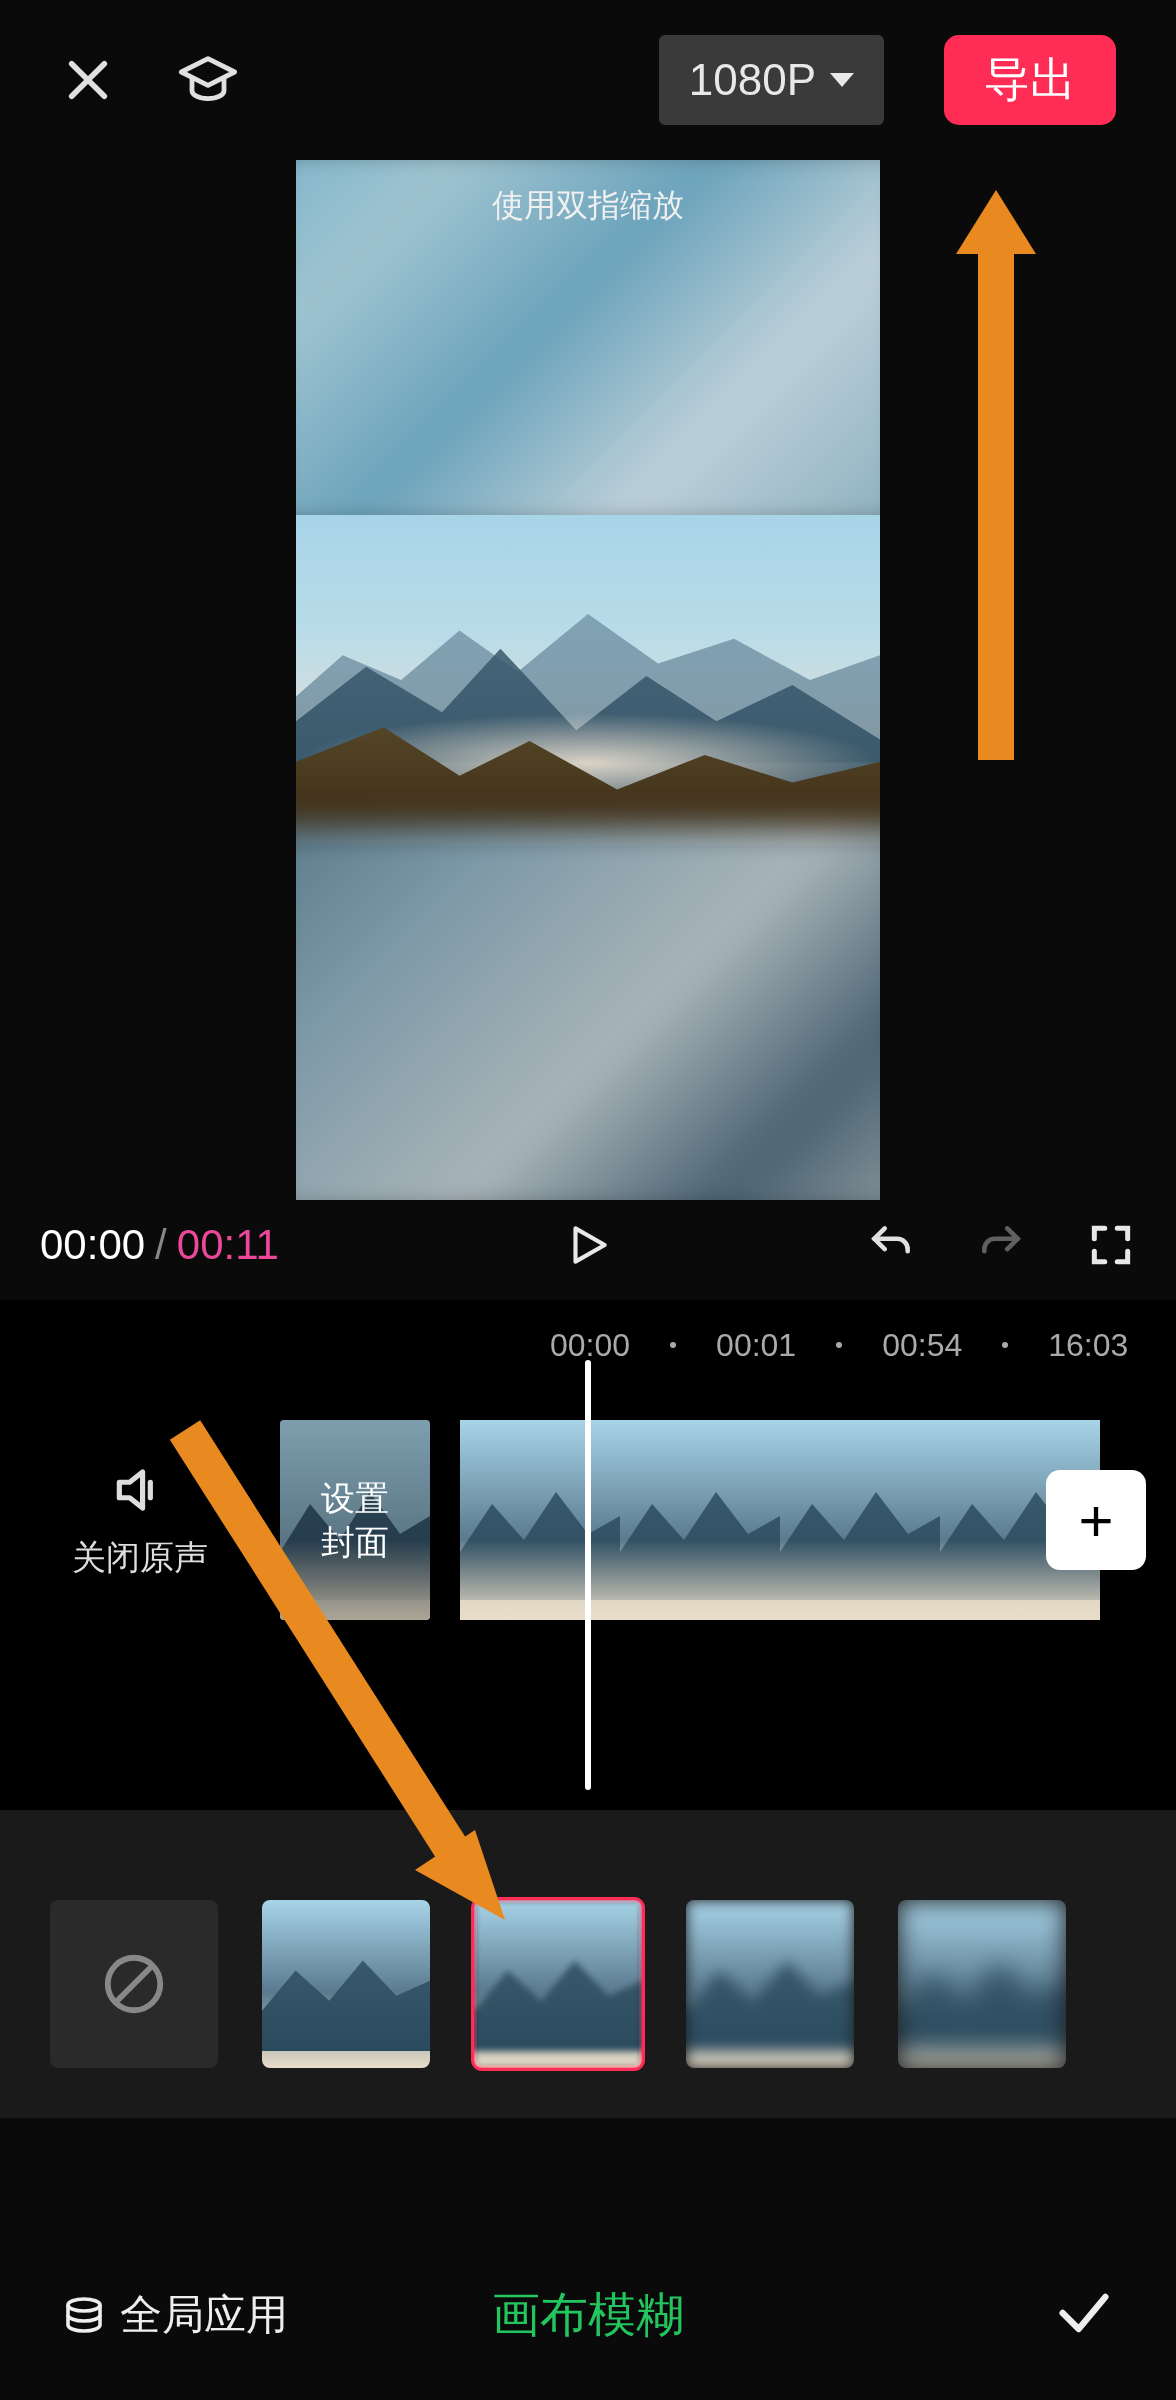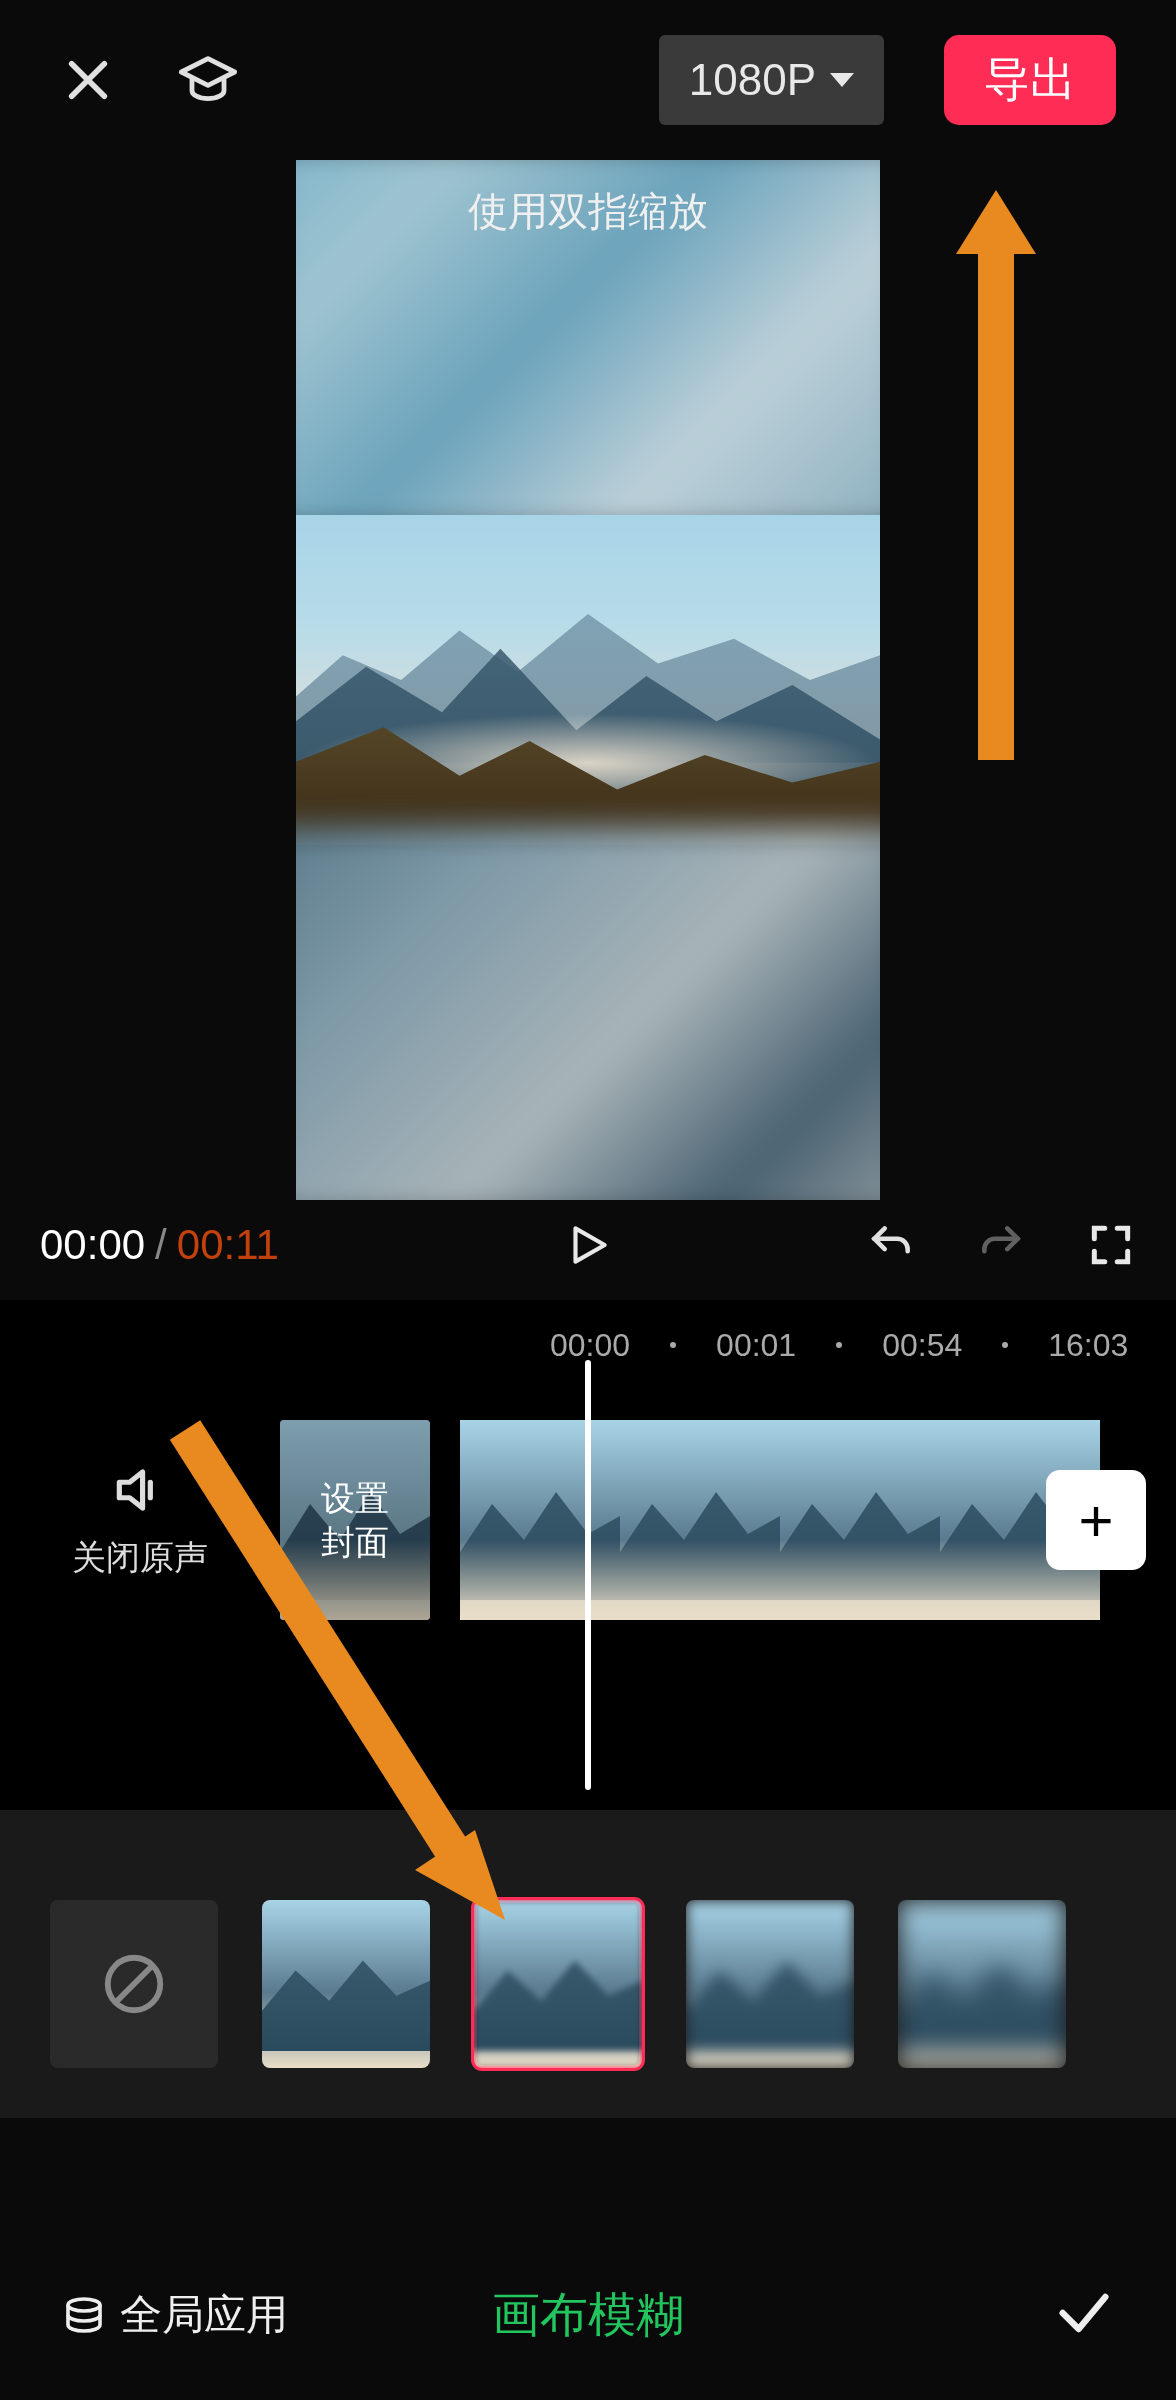--- a/index.html
+++ b/index.html
@@ -79,34 +79,34 @@
   }
   .mtn { position: absolute; }
   .mtn.far { left:0;right:0;top:25%;height:50%;background:linear-gradient(to bottom,#6a8ca0 0%,#5a7a8e 100%);clip-path:polygon(0 60%,8% 35%,18% 50%,28% 20%,38% 45%,50% 10%,62% 40%,75% 25%,88% 50%,100% 35%,100% 100%,0 100%);opacity:.7;}
   .mtn.mid { left:0;right:0;top:35%;height:55%;background:linear-gradient(to bottom,#3a5a6e 0%,#2a4a5e 100%);clip-path:polygon(0 50%,12% 20%,25% 45%,35% 10%,48% 55%,60% 25%,72% 50%,85% 30%,100% 60%,100% 100%,0 100%);opacity:.85;}
   .mtn.near { left:0;right:0;top:58%;height:42%;background:linear-gradient(to bottom,#5a4a2a 0%,#3a2a15 100%);clip-path:polygon(0 40%,15% 15%,28% 50%,40% 25%,55% 60%,70% 35%,85% 55%,100% 40%,100% 100%,0 100%);}
   .fog1 { position:absolute;left:0;right:0;top:60%;height:30%;background:radial-gradient(ellipse at 50% 50%,rgba(255,240,220,.8) 0%,transparent 70%);}
   .hint-text {
     position: absolute;
     top: 24px; left: 0; right: 0;
     text-align: center;
-    font-size: 40px;
+    font-size: 32px;
     color: #f0f0f0;
   }
 
   
   .controls {
     display: flex;
     align-items: center;
     padding: 20px 40px 30px;
     gap: 30px;
   }
   .time-display { font-size: 42px; display: flex; gap: 10px; }
   .time-current { color: #fff; }
-  .time-total { color: #c2410c; }
+  .time-total { color: #ec4899; }
   .time-sep { color: #888; }
   .ctrl-group { margin-left: auto; display: flex; align-items: center; gap: 60px; }
   .ctrl-icon { width: 50px; height: 50px; display:flex;align-items:center;justify-content:center; }
   .play-center { position:absolute; left:50%; transform:translateX(-50%); }
 
   
   .timeline {
     background: #000;
     padding-top: 20px;
     height: 510px;

